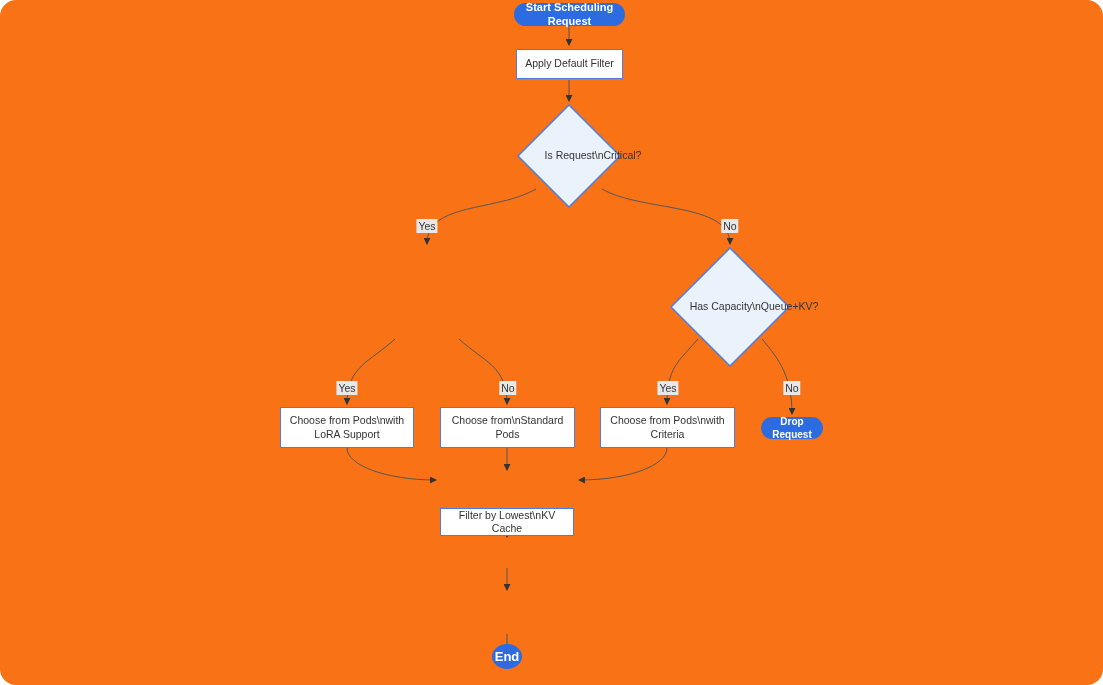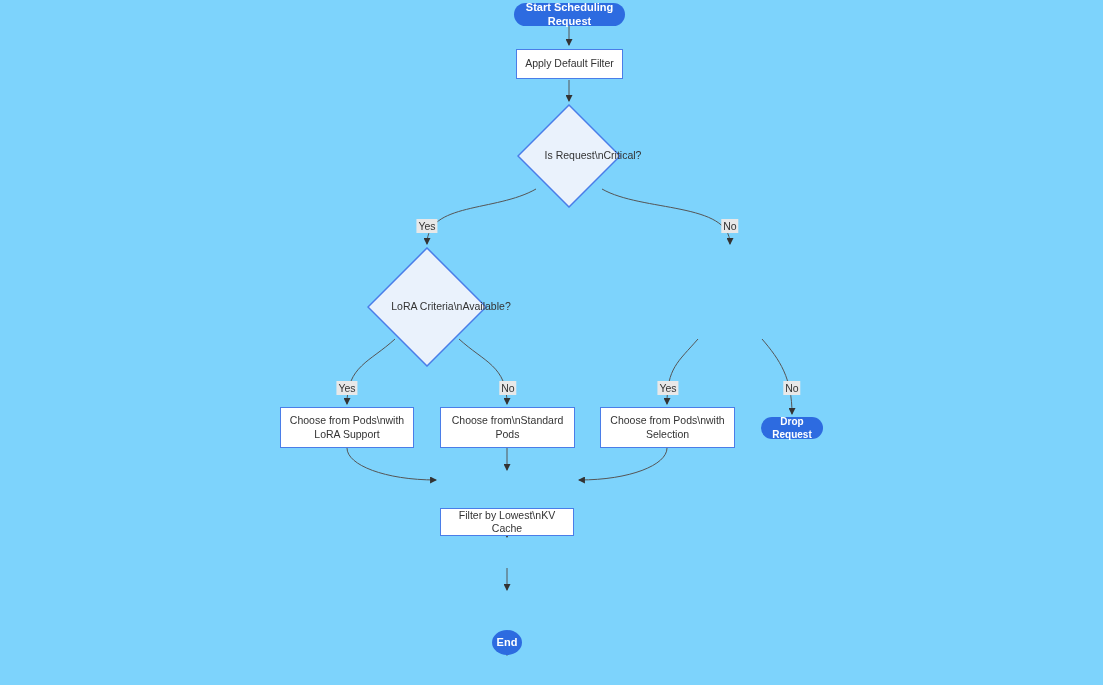--- a/index.html
+++ b/index.html
@@ -1,18 +1,18 @@
 <!DOCTYPE html>
 <html style="--accent: #2d6be0; --accent-text: #ffffff; --node-fill: #ffffff; --node-border: #4a7de8; --diamond-fill: #eaf2fc; --edge: #555555; --arrow: #333333; --label-bg: #e8e8e8; --text: #333333;"><head>
 <meta charset="utf-8">
 <style>
   html, body { margin:0; padding:0; background:#fff; }
   #canvas {
-    position:relative; width:1103px; height:685px; background:#7dd3fc;
-    font-family:"Liberation Sans", sans-serif; overflow:hidden;
+    position:relative; width:1103px; height:685px; background:#f97316;
+    font-family:"Liberation Sans", sans-serif; overflow:hidden;border-radius:16px;
   }
   svg.edges { position:absolute; left:0; top:0; }
   .edge { stroke:var(--edge,#555555); stroke-width:1; fill:none; }
   .ahead { fill:var(--arrow,#333333); stroke:none; }
 
   .node {
     position:absolute; display:flex; align-items:center; justify-content:center;
     text-align:center; color:var(--text,#333333); font-size:10.5px; line-height:13.5px;
     box-sizing:border-box;
   }
@@ -70,51 +70,51 @@
     <span>Apply Default Filter</span>
   </div>
 
   <div class="node diamond" style="left:517px;top:104px;width:104px;height:104px">
     <svg viewBox="0 0 104 104">
       <polygon class="dshape" points="52,1 103,52 52,103 1,52"></polygon>
     </svg>
     <span class="dtext">Is Request\nCritical?</span>
   </div>
 
-  <div class="node diamond" style="left:367px;top:247px;width:120px;height:120px">
+
+  <div class="node diamond" style="left:670px;top:247px;width:120px;height:120px">
     <svg viewBox="0 0 120 120">
       <polygon class="dshape" points="60,1 119,60 60,119 1,60"></polygon>
     </svg>
-    <span class="dtext">LoRA Criteria\nAvailable?</span>
+    <span class="dtext">Has Capacity\nQueue+KV?</span>
   </div>
-
 
   <div class="node rect" style="left:440px;top:407px;width:135px;height:41px">
     <span>Choose from\nStandard Pods</span>
   </div>
 
   <div class="node rect" style="left:280px;top:407px;width:134px;height:41px">
     <span>Choose from Pods\nwith LoRA Support</span>
   </div>
 
   <div class="node rect" style="left:600px;top:407px;width:135px;height:41px">
-    <span>Choose from Pods\nwith Selection</span>
+    <span>Choose from Pods\nwith Criteria</span>
   </div>
 
   <div class="node pill" style="left:761px;top:417px;width:62px;height:22px;font-size:10px">
     <span>Drop Request</span>
   </div>
 
 
   <div class="node rect" style="left:440px;top:508px;width:134px;height:28px">
     <span>Filter by Lowest\nKV Cache</span>
   </div>
 
 
-  <div class="node pill" style="left:492px;top:630px;width:30px;height:25px;border-radius:50%;font-size:11px">
+  <div class="node pill" style="left:492px;top:644px;width:30px;height:25px;border-radius:50%;font-size:13px">
     <span>End</span>
   </div>
 
   <div class="elabel" style="left:427px;top:226px">Yes</div>
   <div class="elabel" style="left:730px;top:226px">No</div>
   <div class="elabel" style="left:347px;top:388px">Yes</div>
   <div class="elabel" style="left:508px;top:388px">No</div>
   <div class="elabel" style="left:668px;top:388px">Yes</div>
   <div class="elabel" style="left:792px;top:388px">No</div>
 

